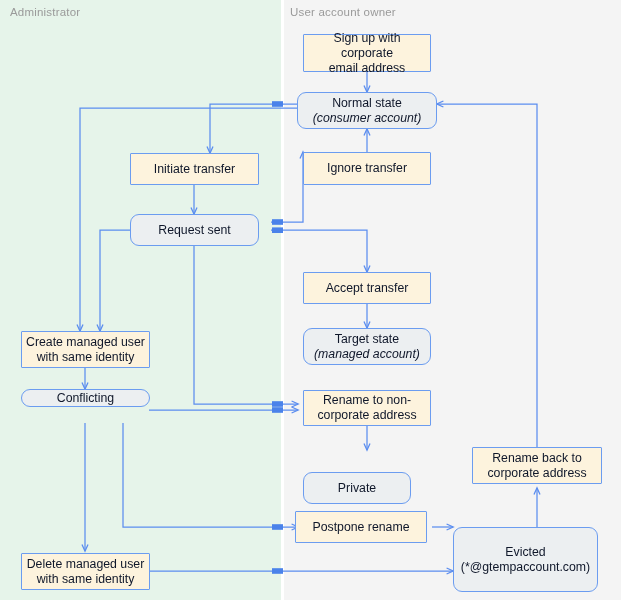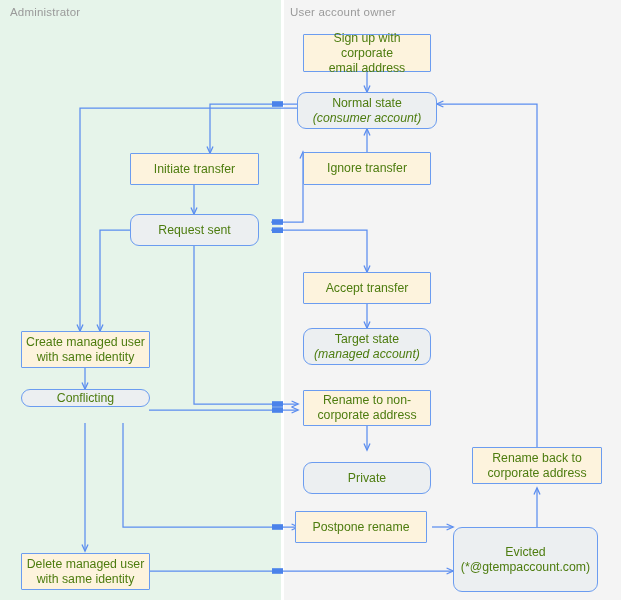--- a/index.html
+++ b/index.html
@@ -8,21 +8,21 @@
   #canvas{position:relative;width:621px;height:606px;background:#ffffff;}
 
   .lane{position:absolute;}
   .lane-admin{left:0px;top:0px;width:281px;height:600px;background:#e6f4ea;}
   .lane-user{left:284px;top:0px;width:337px;height:600px;background:#f4f4f4;}
   .lane-label{position:absolute;font-size:11.5px;color:#9a9a9a;letter-spacing:.2px;}
 
   svg#wires{position:absolute;left:0;top:0;width:621px;height:606px;overflow:visible;}
 
   .node{position:absolute;box-sizing:border-box;display:flex;align-items:center;
-        justify-content:center;text-align:center;font-size:12.3px;color:#4d7c0f;
+        justify-content:center;text-align:center;font-size:12.3px;color:#0f172a;
         line-height:15px;padding:2px 4px;}
   .proc{background:#fdf3dd;border:1.2px solid #6b9cf0;border-radius:1px;}
   .state{background:#eceff1;border:1.3px solid #6b9cf0;border-radius:9px;}
   .node i{font-style:italic;}
   .node span.l2{display:block;}
 </style>
 </head>
 <body>
 
 <div id="canvas">
@@ -119,21 +119,21 @@
     </div>
   </div>
 
   <div class="node proc" style="left:303px;top:390px;width:128px;height:36px;">
     <div>
       <span>Rename to non-</span>
       <span class="l2">corporate address</span>
     </div>
   </div>
 
-  <div class="node state" style="left:303px;top:462px;width:128px;height:32px;">
+  <div class="node state" style="left:303px;top:472px;width:108px;height:32px;">
     <span>Private</span>
   </div>
 
   <div class="node proc" style="left:295px;top:511px;width:132px;height:32px;">
     <span>Postpone rename</span>
   </div>
 
   <div class="node proc" style="left:472px;top:447px;width:130px;height:37px;">
     <div>
       <span>Rename back to</span>

